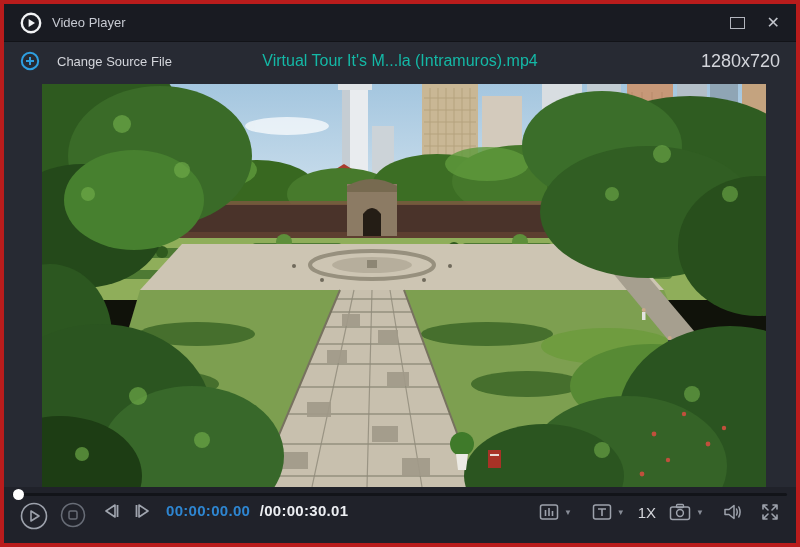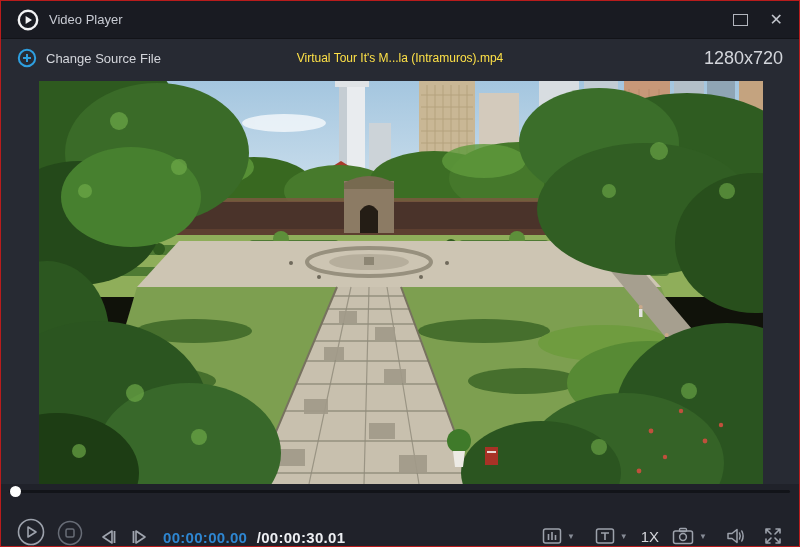--- a/index.html
+++ b/index.html
@@ -1,47 +1,47 @@
 <!DOCTYPE html>
 <html><head>
 <meta charset="utf-8">
 <style>
   html,body{margin:0;padding:0;background:#0b0c10;}
   .window{position:relative;width:800px;height:547px;background:#272a33;
-    border:1px solid #b91c1c;box-sizing:border-box;overflow:hidden;
+    border:4px solid #b91c1c;box-sizing:border-box;overflow:hidden;
     font-family:"Liberation Sans",sans-serif;-webkit-font-smoothing:antialiased;}
   
   .titlebar{position:absolute;top:0;left:0;right:0;height:38px;background:#191b22;
     display:flex;align-items:center;padding:0 16px;box-sizing:border-box;
     border-bottom:1px solid #121318;}
   .logo{width:22px;height:22px;flex:0 0 auto;}
   .win-title{margin-left:10px;font-size:13px;color:#c7cad2;}
   .winbtns{margin-left:auto;display:flex;align-items:center;gap:22px;}
   .maxbox{width:13px;height:10px;border:1.5px solid #b2b5bd;display:inline-block;cursor:pointer;}
   .closex{font-size:16px;color:#c2c5cc;line-height:1;cursor:pointer;}
   
   .toolbar{position:absolute;top:38px;left:0;right:0;height:38px;display:flex;
     align-items:center;padding:0 16px;box-sizing:border-box;background:#272a33;}
-  .chsrc{display:flex;align-items:center;gap:9px;background:none;border:none;
+  .chsrc{display:flex;align-items:center;gap:17px;background:none;border:none;
     padding:0;cursor:pointer;}
   .chsrc-label{font-size:13px;color:#d3d5db;}
-  .filename{position:absolute;left:50%;transform:translateX(-50%);font-size:12px;
-    color:#fde047;white-space:nowrap;}
+  .filename{position:absolute;left:50%;transform:translateX(-50%);font-size:16px;
+    color:#14b8a6;white-space:nowrap;}
   .resolution{margin-left:auto;font-size:18px;color:#d3d5db;}
   
   .stage{position:absolute;top:80px;left:38px;width:724px;height:403px;background:#10120a;cursor:pointer;}
   .stage svg{display:block;width:100%;height:100%;}
   
   .progress-row{position:absolute;top:483px;left:0;right:0;height:15px;background:#20222a;}
   .seek-track{position:absolute;left:8px;right:9px;top:6px;height:3px;background:#121419;border-radius:2px;cursor:pointer;}
   .seek-thumb{position:absolute;left:9px;top:2px;width:11px;height:11px;border-radius:50%;
     background:#ffffff;cursor:grab;}
   
   .controls{position:absolute;top:498px;left:0;right:0;bottom:0;background:#20222a;
-    display:flex;align-items:flex-end;padding:0 16px;box-sizing:border-box;}
+    display:flex;align-items:flex-start;padding:0 16px;box-sizing:border-box;}
   .ctl{background:none;border:none;padding:0;display:flex;align-items:center;cursor:pointer;}
   .ctl svg{display:block;}
   .gap10{margin-left:10px;}.gap12{margin-left:12px;}
   .gap16{margin-left:16px;}.gap18{margin-left:18px;}.gap20{margin-left:20px;}.gap22{margin-left:13px;}
   .time{margin-left:14px;font-size:15px;font-weight:700;letter-spacing:.3px;white-space:nowrap;}
   .t-cur{color:#2e86d1;}
   .t-dur{color:#eceef2;margin-left:5px;font-weight:700;}
   .right-group{margin-left:auto;display:flex;align-items:center;}
   .caret{font-size:8px;color:#878c96;margin-left:5px;}
   .speed{font-size:15px;color:#d4d6db;cursor:pointer;}

